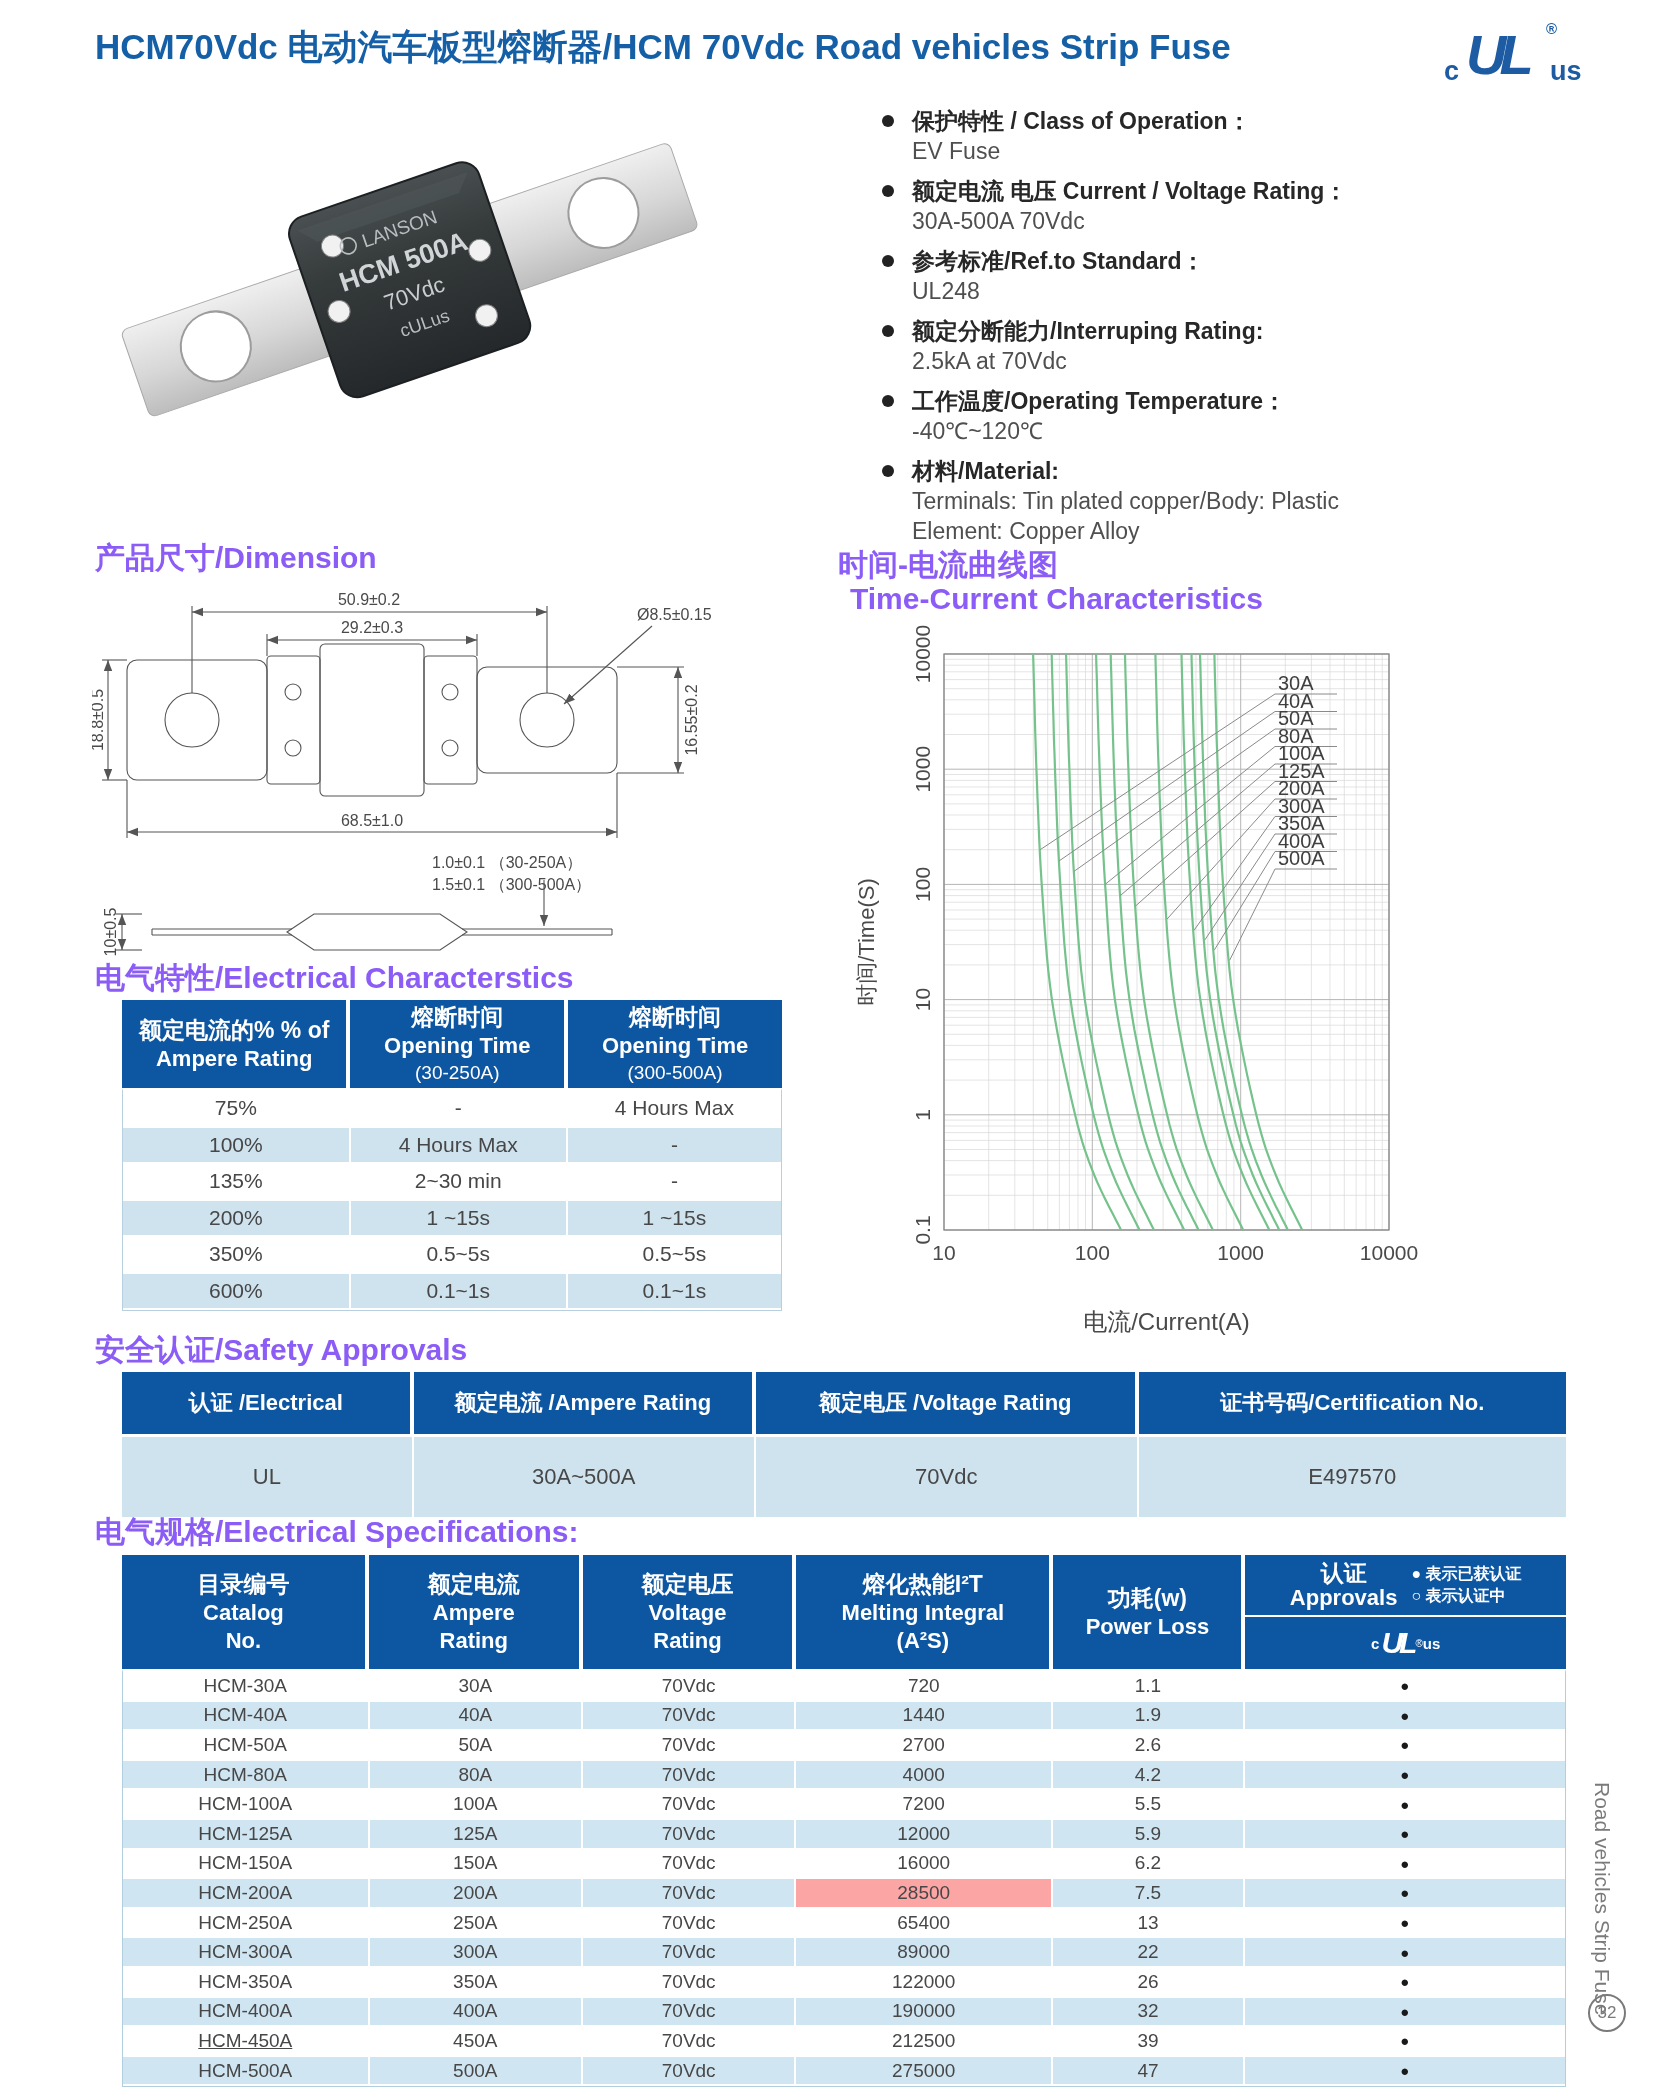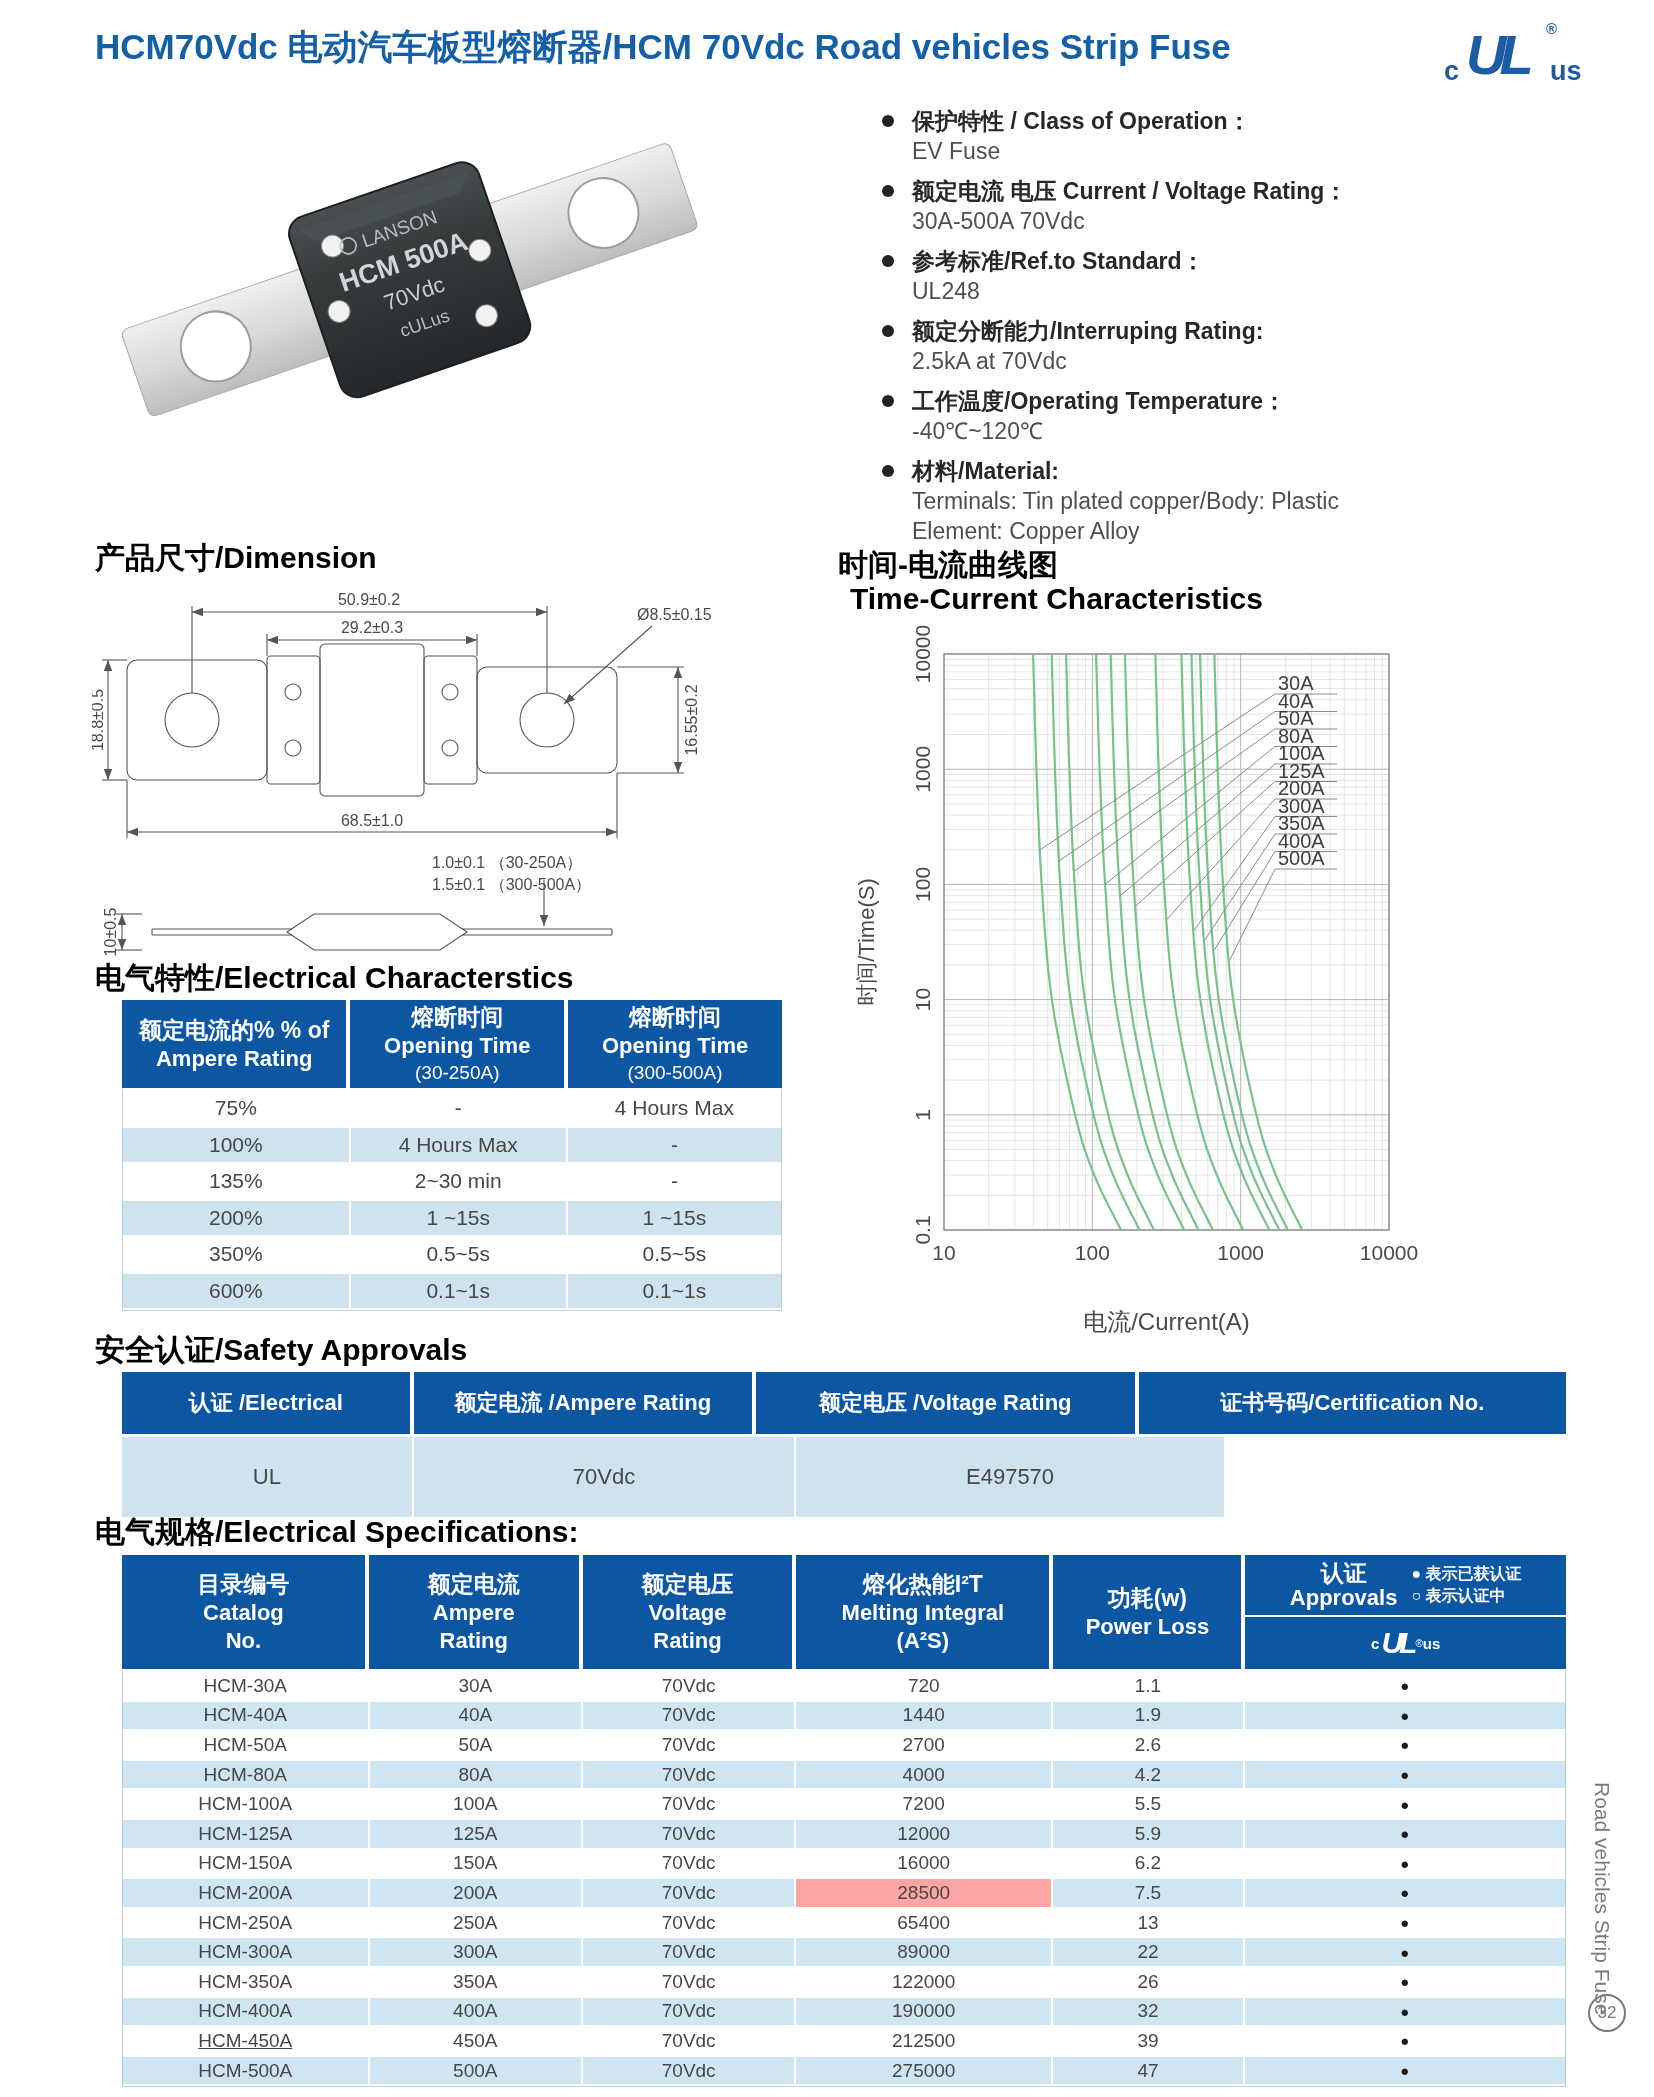--- a/index.html
+++ b/index.html
@@ -1,20 +1,20 @@
 <!DOCTYPE html>
 <html><head>
 <meta charset="utf-8">
 <style>
   html,body{margin:0;padding:0;background:#9a9a9a;}
   .page{position:relative;width:1654px;height:2097px;background:#ffffff;overflow:hidden;
         font-family:"Liberation Sans",sans-serif;color:#333;padding-left:20px;}
   .abs{position:absolute;}
   .page-title{left:95px;top:24px;font-size:35px;font-weight:bold;color:#155fa6;letter-spacing:0px;}
-  .heading{font-size:30px;font-weight:bold;color:#000000;}
+  .heading{font-size:30px;font-weight:bold;color:#8b5cf6;}
   
   .ul-logo{left:1438px;top:20px;width:170px;height:80px;color:#1d5ca3;}
   .ul-logo .c{position:absolute;left:6px;top:36px;font-size:27px;font-weight:bold;}
   .ul-logo .ul{position:absolute;left:28px;top:2px;font-size:56px;font-weight:900;font-style:italic;letter-spacing:-7px;}
   .ul-logo .us{position:absolute;left:112px;top:36px;font-size:27px;font-weight:bold;}
   .ul-logo .reg{position:absolute;left:108px;top:0px;font-size:15px;font-weight:bold;}
   
   .overview{left:876px;top:106px;width:600px;}
   .ov-item{position:relative;padding-left:36px;margin-bottom:10px;}
   .ov-dot{position:absolute;left:6px;top:9px;width:12px;height:12px;border-radius:50%;background:#222;}
@@ -406,20 +406,21 @@
         <div class="dt-hcell" style="width: 26.5%; height: 62px;">
           <div class="h-en">额定电压 /Voltage Rating</div>
         </div>
         <div class="dt-hcell" style="width: 29.6%; height: 62px;">
           <div class="h-en">证书号码/Certification No.</div>
         </div>
       </div>
       <div style="border-top: 3px solid rgb(255, 255, 255);">
         <div class="dt-row">
           <div class="dt-cell" style="width: 20.2%; height: 82px; background: rgb(207, 227, 239); font-size: 22px;">UL</div>
+          <div class="dt-cell" style="width: 23.7%; height: 82px; background: rgb(207, 227, 239); font-size: 22px;">30A~500A</div>
           <div class="dt-cell" style="width: 26.5%; height: 82px; background: rgb(207, 227, 239); font-size: 22px;">70Vdc</div>
           <div class="dt-cell" style="width: 29.6%; height: 82px; background: rgb(207, 227, 239); font-size: 22px;">E497570</div>
         </div>
       </div>
     </div>
 
   <div class="abs heading" style="left:95px;top:1512px;">电气规格/Electrical Specifications:</div>
   <div class="dtable" style="left:122px;top:1555px;width:1444px;" id="table3">
       <div class="dt-header">
         <div class="dt-hcell" style="width: 17.1%; height: 114px;">

